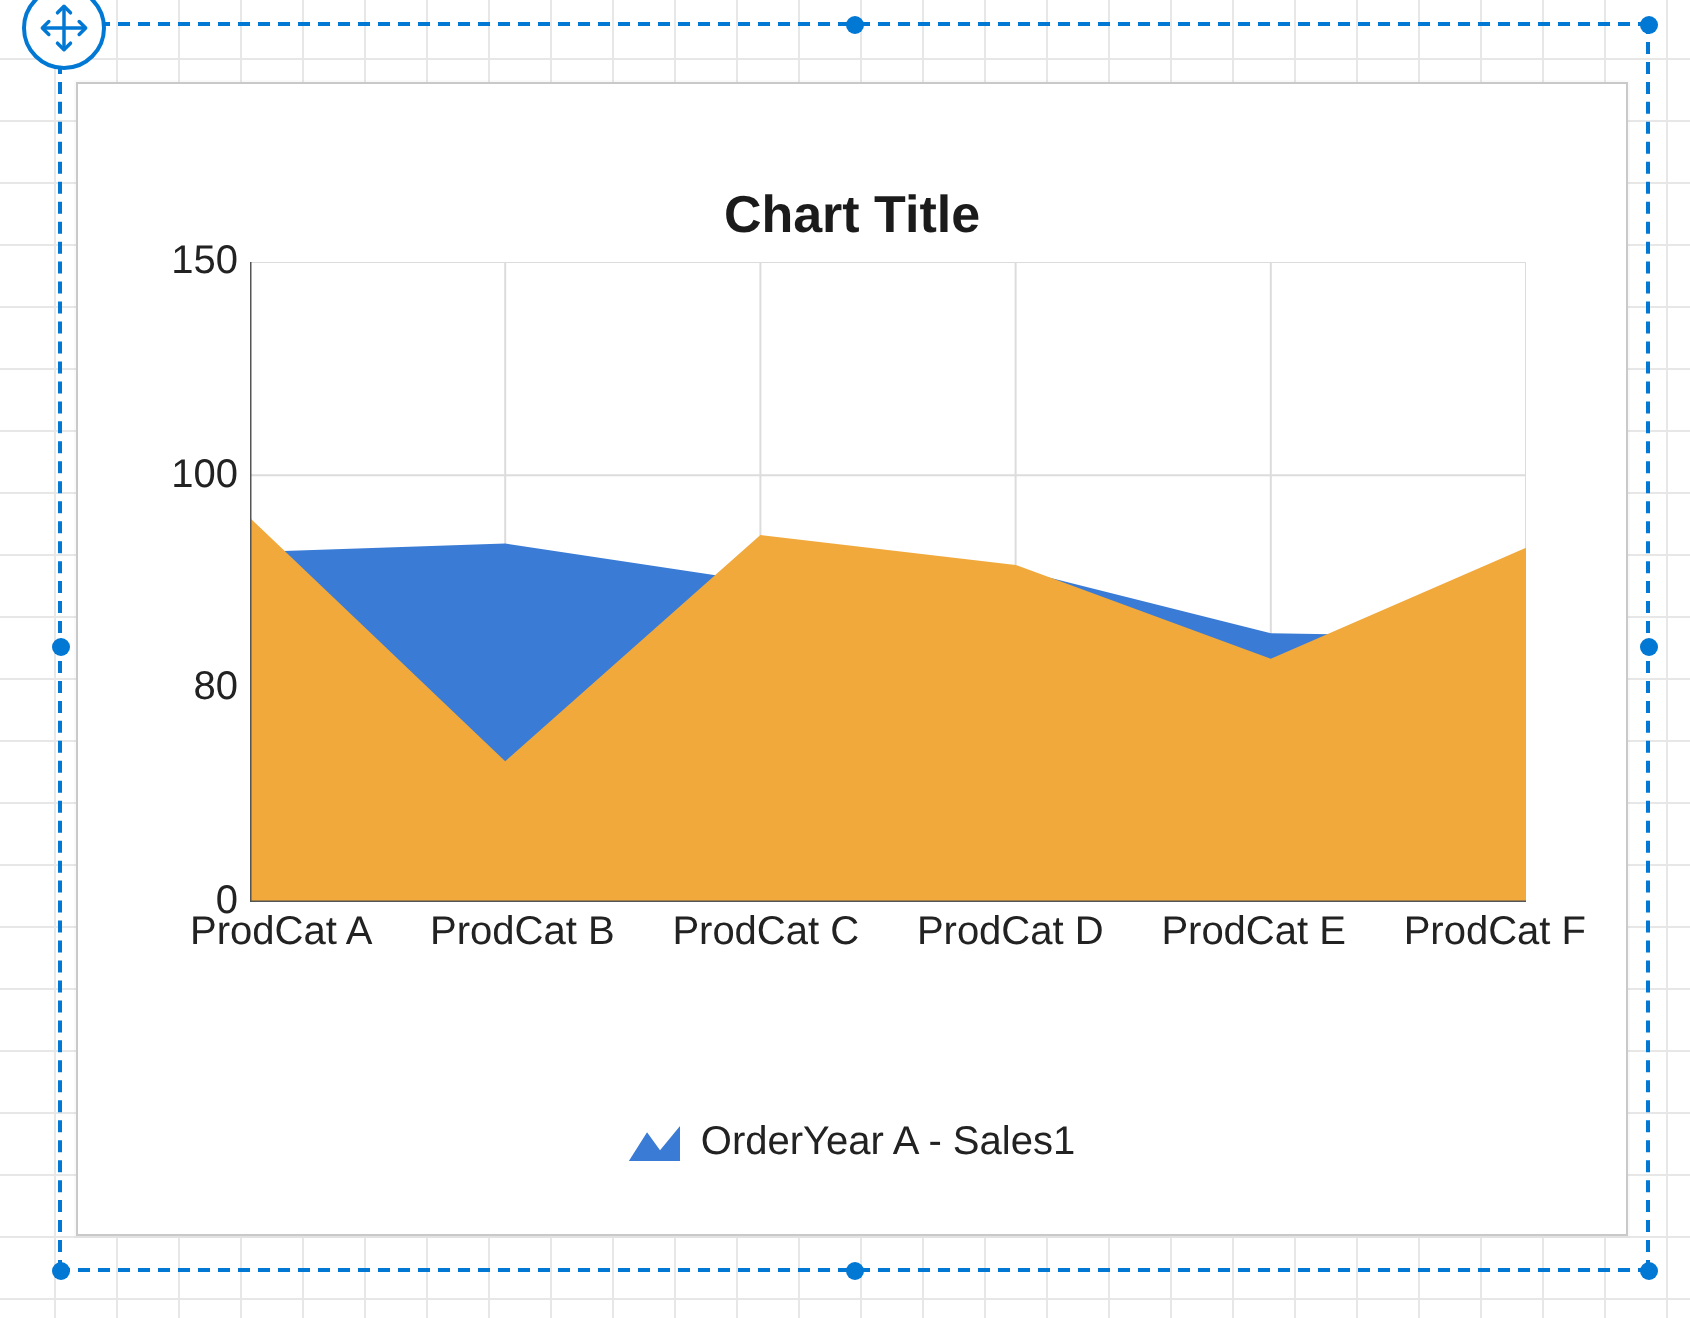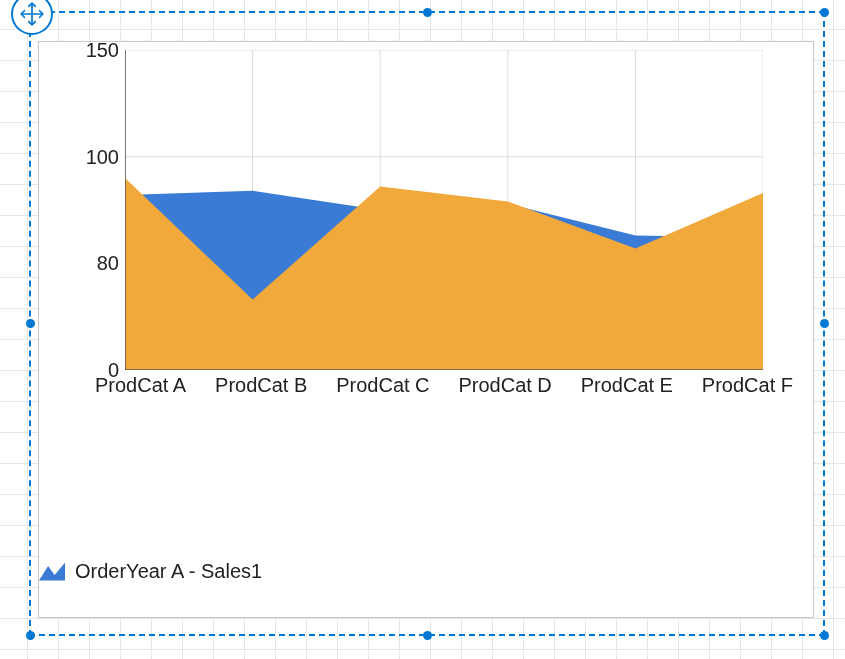--- a/index.html
+++ b/index.html
@@ -81,34 +81,35 @@
       position:absolute; top:calc(320px + 4px); left:-30px; right:-30px;
       display:flex; justify-content:space-between;
       font-size:20px; color:#222;
     }
     .x-labels span { white-space:nowrap; }
     
     .legend {
       position:absolute; left:0; right:0;
       top:518px;
       display:flex; justify-content:center; gap:24px;
-      font-size:20px; color:#222;flex-direction:column;
+      font-size:20px; color:#222;
     }
     .legend .item { display:flex; align-items:center; gap:10px; }
     .swatch {
       width:26px; height:18px;
       clip-path: polygon(0% 100%, 35% 20%, 60% 70%, 100% 0%, 100% 100%);
     }
   </style>
 </head>
 <body>
 
 <div class="bg-grid"></div>
 
 <div class="panel">
+  <div class="chart-title">Chart Title</div>
 
   <div class="plot-wrap">
 
     <span class="y-tick" style="top:0%">150</span>
     <span class="y-tick" style="top:33.33%">100</span>
     <span class="y-tick" style="top:66.67%">80</span>
     <span class="y-tick" style="top:100%">0</span>
 
     <svg id="plot-svg" width="638" height="320" viewBox="0 0 638 320" style="position:absolute;left:0;top:0">
 

